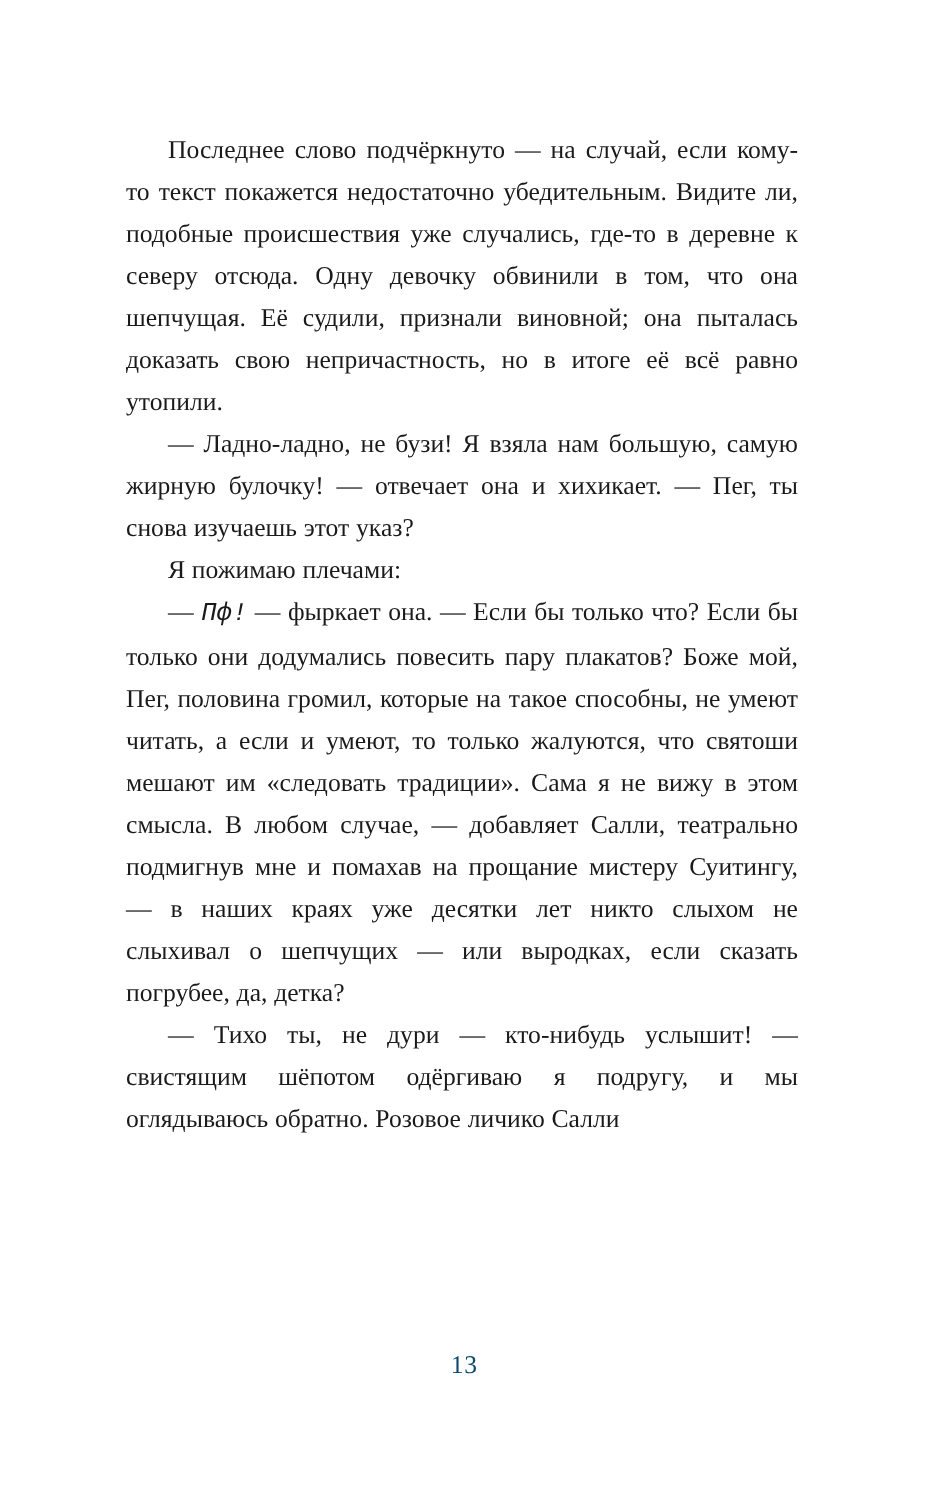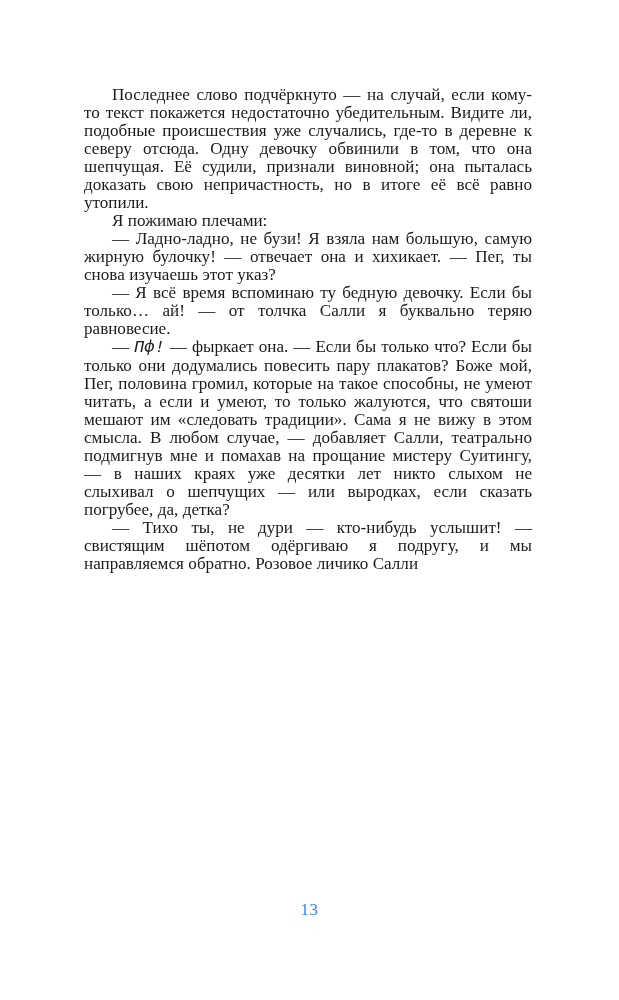--- a/index.html
+++ b/index.html
@@ -22,49 +22,48 @@
   }
   .text-block {
     position: absolute;
     left: 84px;
     top: 86px;
     width: 448px;
   }
   p.para {
     margin: 0;
     font-size: 17.1px;
-    line-height: 18px;
+    line-height: 28px;
     text-align: justify;
     text-indent: 28px;
     hyphens: manual;
     -webkit-hyphens: manual;
     word-spacing: 0.2px;
   }
   em {
     font-style: italic;
     font-family: Liberation Mono, monospace;
   }
   .folio {
     position: absolute;
     left: 0;
     right: 0;
     top: 900px;
     text-align: center;
     font-size: 17px;
     font-family: "Liberation Serif", serif;
-    color: #3b82f6;
+    color: #0c4a6e;
     letter-spacing: 0.5px;
   }
 </style>
 </head>
 <body>
 
 <div class="page">
   <div class="text-block">
     <p class="para">Последнее слово подчёркнуто — на случай, если кому-то текст покажется недостаточно убедительным. Видите ли, подобные происшествия уже случались, где-то в деревне к северу отсюда. Одну девочку обвинили в том, что она шепчущая. Её судили, признали виновной; она пыталась доказать свою непричастность, но в итоге её всё равно утопили.</p>
+    <p class="para">— Ладно-ладно, не бузи! Я взяла нам большую, самую жирную булочку! — отвечает она и хихикает. — Пег, ты снова изучаешь этот указ?</p>
     <p class="para">Я пожимаю плечами:</p>
-    <p class="para">— Ладно-ладно, не бузи! Я взяла нам большую, самую жирную булочку! — отвечает она и хихикает. — Пег, ты снова изучаешь этот указ?</p>
-    <p class="para">— Я всё время вспоминаю ту бедную девочку. Если бы только… ай! — от толчка Салли я буквально теряю равновесие.</p>
     <p class="para">— <em>Пф!</em> — фыркает она. — Если бы только что? Если бы только они додумались повесить пару плакатов? Боже мой, Пег, половина громил, которые на такое способны, не умеют читать, а если и умеют, то только жалуются, что святоши мешают им «следовать традиции». Сама я не вижу в этом смысла. В любом случае, — добавляет Салли, театрально подмигнув мне и помахав на прощание мистеру Суитингу, — в наших краях уже десятки лет никто слыхом не слыхивал о шепчущих — или выродках, если сказать погрубее, да, детка?</p>
-    <p class="para">— Тихо ты, не дури — кто-нибудь услышит! — свистящим шёпотом одёргиваю я подругу, и мы направляемся обратно. Розовое личико Салли</p>
+    <p class="para">— Тихо ты, не дури — кто-нибудь услышит! — свистящим шёпотом одёргиваю я подругу, и мы оглядываюсь обратно. Розовое личико Салли</p>
   </div>
   <div class="folio">13</div>
 </div>
 
 </body></html>

